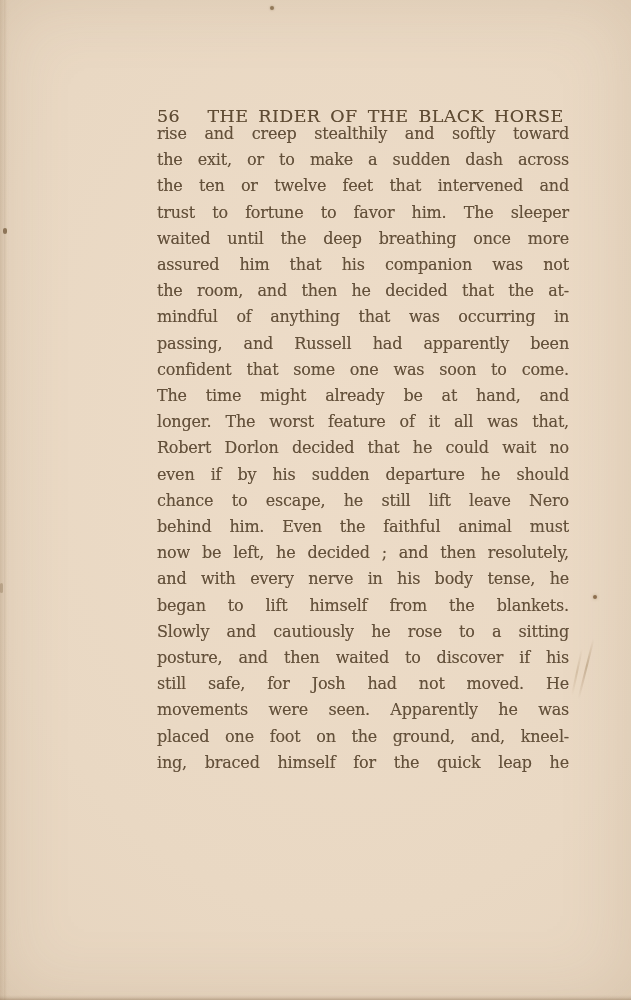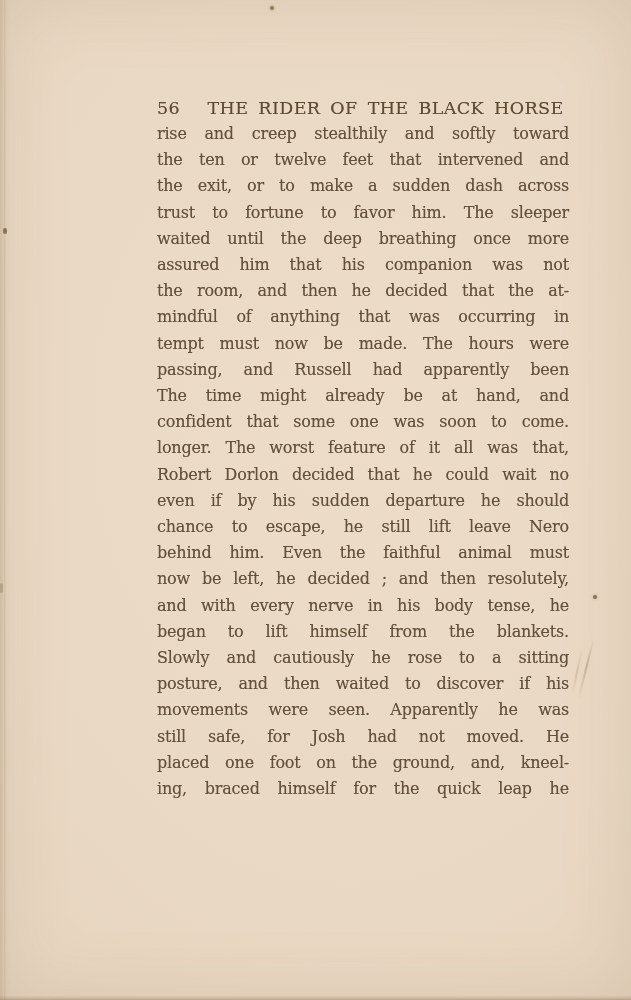--- a/index.html
+++ b/index.html
@@ -54,21 +54,21 @@
     align-items: baseline;
     color: #5f4b33;
     font-size: 17.5px;
     letter-spacing: 0.4px;
     gap: 22px;
   }
   .pagenum {
     flex: 0 0 auto;
   }
   .title {
-    margin: 8px auto;
+    margin: 16px auto;
     word-spacing: 4px;
     white-space: nowrap;
     text-shadow: 0 0 0.6px rgba(95, 75, 51, 0.55);
   }
   .pagenum { text-shadow: 0 0 0.6px rgba(95, 75, 51, 0.55); }
   .bodytext {
     position: absolute;
     top: 121px;
     left: 157px;
     width: 412px;
@@ -121,43 +121,42 @@
 
 <div class="page">
 
   <div class="header">
     <span class="pagenum">56</span>
     <span class="title">THE RIDER OF THE BLACK HORSE</span>
   </div>
 
   <div class="bodytext">
       <div class="line">rise and creep stealthily and softly toward</div>
+      <div class="line">the exit, or to make a sudden dash across</div>
       <div class="line">the ten or twelve feet that intervened and</div>
-      <div class="line">the exit, or to make a sudden dash across</div>
       <div class="line">trust to fortune to favor him. The sleeper</div>
       <div class="line">waited until the deep breathing once more</div>
       <div class="line">assured him that his companion was not</div>
       <div class="line">the room, and then he decided that the at-</div>
       <div class="line">mindful of anything that was occurring in</div>
-      <div class="line">tempt must now be made. The hours were</div>
       <div class="line">passing, and Russell had apparently been</div>
+      <div class="line">confident that some one was soon to come.</div>
       <div class="line">The time might already be at hand, and</div>
-      <div class="line">confident that some one was soon to come.</div>
       <div class="line">longer. The worst feature of it all was that,</div>
       <div class="line">Robert Dorlon decided that he could wait no</div>
       <div class="line">even if by his sudden departure he should</div>
       <div class="line">chance to escape, he still lift leave Nero</div>
       <div class="line">behind him. Even the faithful animal must</div>
       <div class="line">now be left, he decided ; and then resolutely,</div>
       <div class="line">and with every nerve in his body tense, he</div>
       <div class="line">began to lift himself from the blankets.</div>
       <div class="line">Slowly and cautiously he rose to a sitting</div>
       <div class="line">posture, and then waited to discover if his</div>
+      <div class="line">still safe, for Josh had not moved. He</div>
       <div class="line">movements were seen. Apparently he was</div>
-      <div class="line">still safe, for Josh had not moved. He</div>
       <div class="line">placed one foot on the ground, and, kneel-</div>
       <div class="line">ing, braced himself for the quick leap he</div>
     </div>
 
   <div class="speck speck-top"></div>
   <div class="speck speck-left"></div>
   <div class="speck speck-right"></div>
   <div class="crease"></div>
   <div class="crease2"></div>
   <div class="tick-left-mid"></div>

